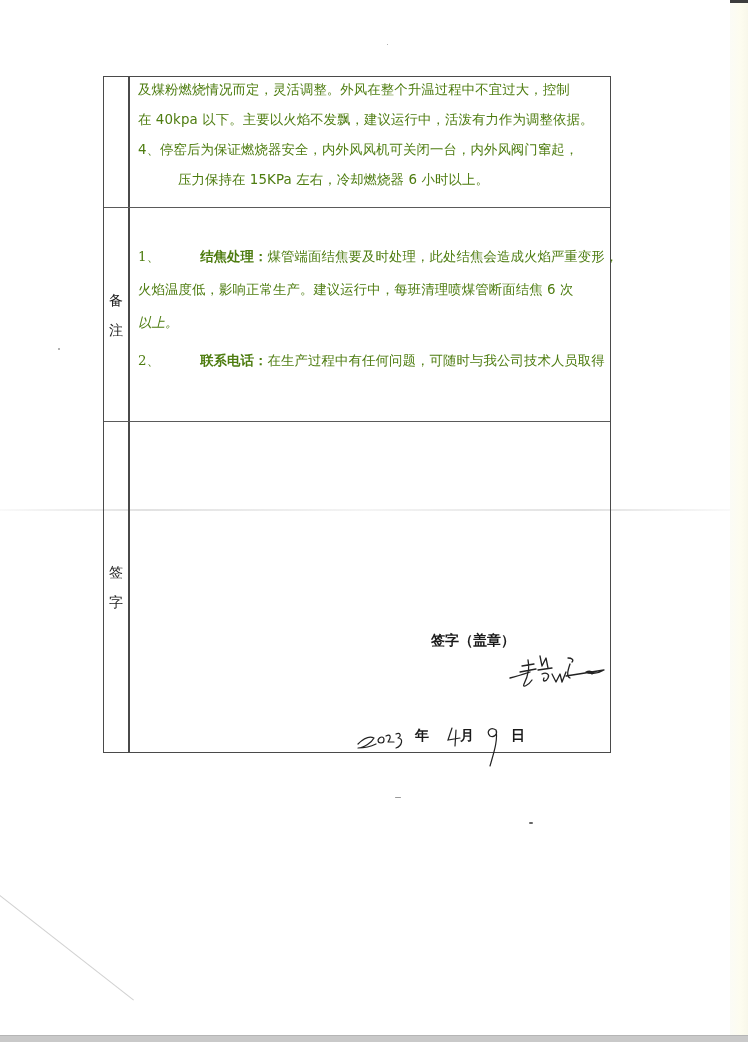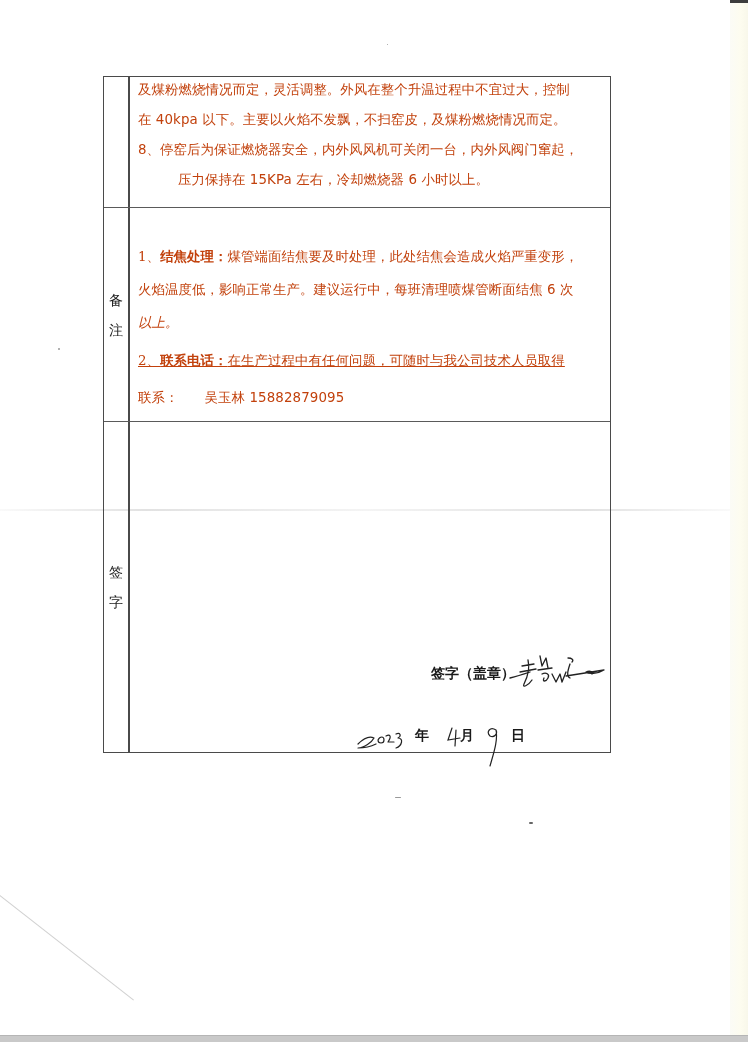--- a/index.html
+++ b/index.html
@@ -106,29 +106,29 @@
     }
     .content-cell {
       position: absolute;
       left: 26px;
       right: 6px;
       top: 0;
       height: 100%;
       box-sizing: border-box;
       padding-left: 20px;
       font-size: 13.4px;
-      color: #c2410c;
+      color: #4d7c0f;
     }
     .line {
       position: absolute;
       left: 8px;
       white-space: nowrap;
       letter-spacing: 0.1px;
     }
-    .bold { font-weight: bold; }
+    .bold { font-weight: bold; margin-left: 40px; }
     .num-serif {
       font-family: "DejaVu Serif", "Liberation Serif", serif;
     }
 
     
     .sig-line {
       position: absolute;
       white-space: nowrap;
       font-weight: bold;
       font-size: 14px;
@@ -153,54 +153,53 @@
 <div class="crease"></div>
 <div class="diag-crease"></div>
 
 <div class="form-table">
   <div class="col-divider"></div>
 
   <div class="row row-1">
     <div class="label-cell"></div>
     <div class="content-cell">
       <div class="line" style="top:4px;">及煤粉燃烧情况而定，灵活调整。外风在整个升温过程中不宜过大，控制</div>
-      <div class="line" style="top:34px;">在 40kpa 以下。主要以火焰不发飘，不扫窑皮，及煤粉燃烧情况而定。</div>
-      <div class="line" style="top:64px;">8、停窑后为保证燃烧器安全，内外风风机可关闭一台，内外风阀门窜起，</div>
+      <div class="line" style="top:34px;">在 40kpa 以下。主要以火焰不发飘，建议运行中，活泼有力作为调整依据。</div>
+      <div class="line" style="top:64px;">4、停窑后为保证燃烧器安全，内外风风机可关闭一台，内外风阀门窜起，</div>
       <div class="line" style="top:94px;margin-left:40px;">压力保持在 15KPa 左右，冷却燃烧器 6 小时以上。</div>
     </div>
   </div>
 
   <div class="row row-2">
     <div class="label-cell">
       <span>备</span>
       <span>注</span>
     </div>
     <div class="content-cell">
       <div class="line" style="top:40px;">
         <span class="num-serif">1、</span><span class="bold">结焦处理：</span><span>煤管端面结焦要及时处理，此处结焦会造成火焰严重变形，</span>
       </div>
       <div class="line" style="top:73px;">火焰温度低，影响正常生产。建议运行中，每班清理喷煤管断面结焦 6 次</div>
       <div class="line" style="top:106px;font-style:italic;">以上。</div>
-      <div class="line" style="top:144px;text-decoration:underline;">
+      <div class="line" style="top:144px;">
         <span class="num-serif">2、</span><span class="bold">联系电话：</span><span>在生产过程中有任何问题，可随时与我公司技术人员取得</span>
       </div>
-      <div class="line" style="top:181px; white-space:pre;">联系：      吴玉林 15882879095</div>
     </div>
   </div>
 
   <div class="row row-3">
     <div class="label-cell">
       <span>签</span>
       <span>字</span>
     </div>
     <div class="content-cell"></div>
   </div>
 </div>
 
-<div class="sig-line" style="left:431px; top:665px;">签字（盖章）</div>
+<div class="sig-line" style="left:431px; top:632px;">签字（盖章）</div>
 <svg class="handwriting" style="left:508px; top:652px;" width="100" height="42" viewBox="0 0 100 42">
   <g fill="none" stroke="#222" stroke-width="1.3" stroke-linecap="round" stroke-linejoin="round">
     <path d="M2 26 C10 24, 16 22, 22 20"></path>
     <path d="M14 14 L26 12 M12 20 L28 17 M20 8 C22 16, 20 24, 16 32 C14 36, 20 34, 24 28"></path>
     <path d="M32 4 L34 14 L38 6 L40 16 M30 18 L44 16 M34 22 C38 20, 42 22, 40 26 C38 30, 34 30, 36 26"></path>
     <path d="M44 22 L48 30 L52 22 L54 30 L58 20"></path>
     <path d="M60 6 C64 6, 66 8, 64 10 M62 12 C60 18, 58 24, 62 26"></path>
     <path d="M58 24 C70 22, 84 20, 96 18 C90 22, 80 22, 78 20 C82 18, 86 20, 84 22"></path>
   </g>
 </svg>

